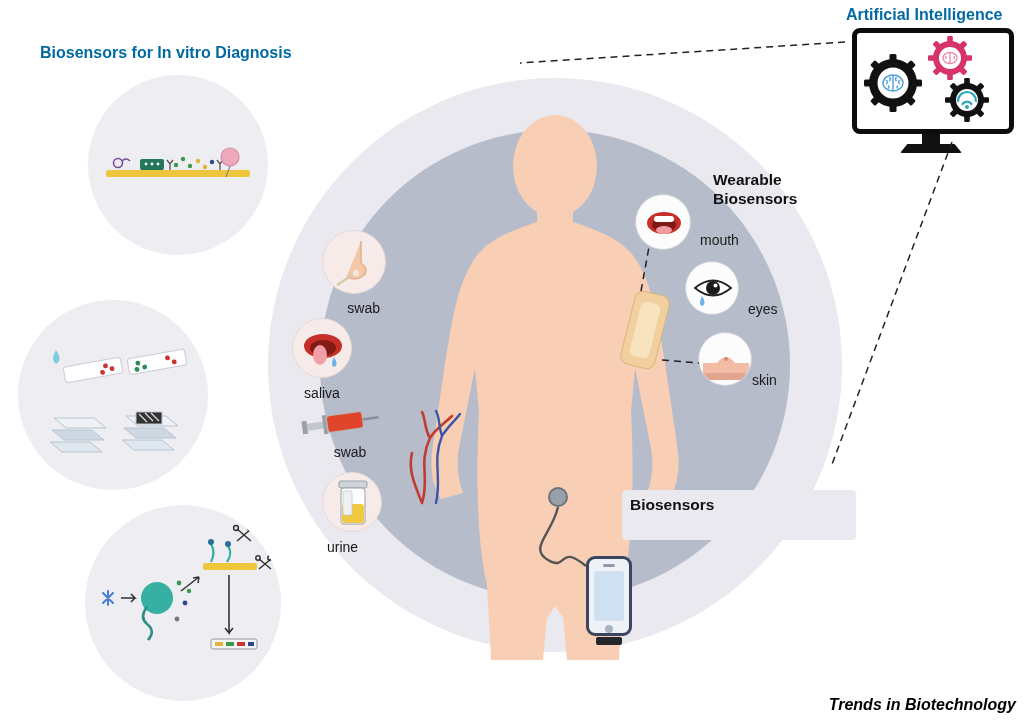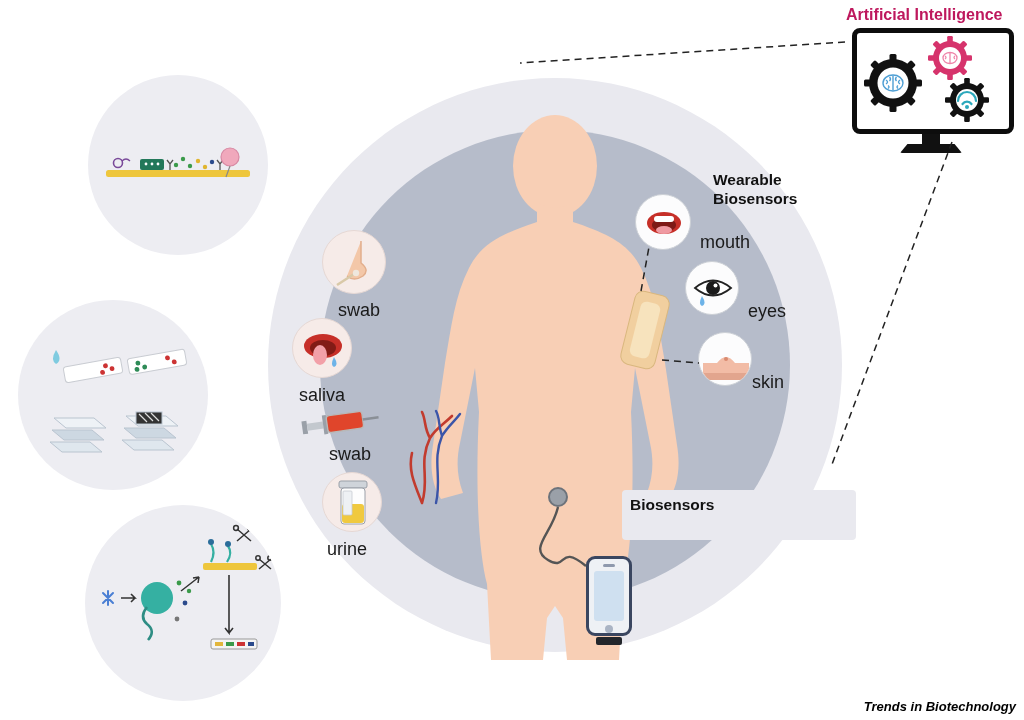--- a/index.html
+++ b/index.html
@@ -1,40 +1,40 @@
 <!DOCTYPE html>
 <html><head>
 <meta charset="utf-8">
 <style>
   * { margin:0; padding:0; box-sizing:border-box; }
   html,body { width:1024px; height:720px; background:#fff; font-family:"Liberation Sans", sans-serif; }
   #canvas { position:relative; width:1024px; height:720px; background:#fff; overflow:hidden; }
   .abs { position:absolute; }
   .circle { border-radius:50%; overflow:hidden; }
-  .heading { font-weight:bold; color:#be185d; font-size:16px; }
+  .heading { font-weight:bold; color:#0369a1; font-size:16px; }
   .sub-heading { font-weight:bold; color:#111; font-size:15.5px; line-height:1.25; }
-  .sample-label, .wearable-label { font-size:18px; color:#1a1a1a; }
+  .sample-label, .wearable-label { font-size:14px; color:#1a1a1a; }
   .side-circle { background:#ededf2; }
   .sample-circle { background:#f6ebe8; border:1px solid #e6d8d4; }
   .wearable-circle { background:#fcfcfd; border:1px solid #ccd0d6; }
   .outer-disc { background:#e9e9ef; }
   .inner-disc { background:#b6bcca; }
   .monitor { border:5px solid #0d0d0d; border-radius:8px; background:#fff; }
   .monitor-neck { background:#111; }
   .monitor-base { background:#111; clip-path:polygon(12% 0,88% 0,100% 100%,0 100%); border-radius:2px; }
   .patch { background:#f1cf9f; border:1px solid #d9b77e; border-radius:9px; transform:rotate(14deg); }
   .patch-pad { background:#f7e3bd; border-radius:6px; }
   .electrode { background:#9aa0a8; border:2px solid #6d737b; border-radius:50%; }
   .phone { background:#eef1f5; border:3px solid #3a4660; border-radius:9px; }
   .phone-screen { background:#cfe0f0; border-radius:3px; }
   .phone-speaker { background:#8e99ad; border-radius:2px; }
   .phone-button { background:#aab4c4; border-radius:50%; }
   .phone-clip { background:#23262b; border-radius:2px; }
   .cm-band { background:#e9e9ef; border-radius:4px; }
-  .journal { font-weight:bold; font-style:italic; font-size:13px; color:#000; }
+  .journal { font-weight:bold; font-style:italic; font-size:16px; color:#000; }
   svg { display:block; }
 </style>
 </head>
 <body>
 
 <div id="canvas">
 
   <div class="abs circle outer-disc" style="left:268px;top:78px;width:574px;height:574px;"></div>
   <div class="abs circle inner-disc" style="left:320px;top:130px;width:470px;height:470px;"></div>
 
@@ -52,20 +52,21 @@
       C170,97 150,97 142,90 Z"></path>
   </svg>
 
   <svg class="abs" style="left:400px;top:408px;" width="72" height="100" viewBox="0 0 72 100">
     <g fill="none" stroke-linecap="round">
       <path d="M22,95 C30,70 18,55 30,30 M30,30 C36,20 44,16 52,8 M30,30 C24,20 26,12 22,4 M22,95 C14,75 8,62 12,45" stroke="#c23b2e" stroke-width="2.6"></path>
       <path d="M36,95 C42,70 32,52 42,28 M42,28 C48,18 54,14 60,6 M42,28 C38,16 40,10 36,3" stroke="#3b55a8" stroke-width="2.4"></path>
     </g>
   </svg>
 
+  <div class="abs heading" style="left:40px;top:44px;">Biosensors for In vitro Diagnosis</div>
   <div class="abs circle side-circle" style="left:88px;top:75px;width:180px;height:180px;">
     <svg width="180" height="180" viewBox="0 0 180 180">
       <rect x="18" y="95" width="144" height="7" rx="2.5" fill="#eec63c"></rect>
       <circle cx="30" cy="88" r="4.5" fill="none" stroke="#7a4a9a" stroke-width="1.6"></circle>
       <path d="M34,86 q4,-4 8,0" fill="none" stroke="#7a4a9a" stroke-width="1.3"></path>
       <rect x="52" y="84" width="24" height="11" rx="2" fill="#23785a"></rect>
       <circle cx="58" cy="89" r="1.4" fill="#fff"></circle>
         <circle cx="64" cy="89" r="1.4" fill="#fff"></circle>
         <circle cx="70" cy="89" r="1.4" fill="#fff"></circle>
       <g fill="#3a9a4a">

